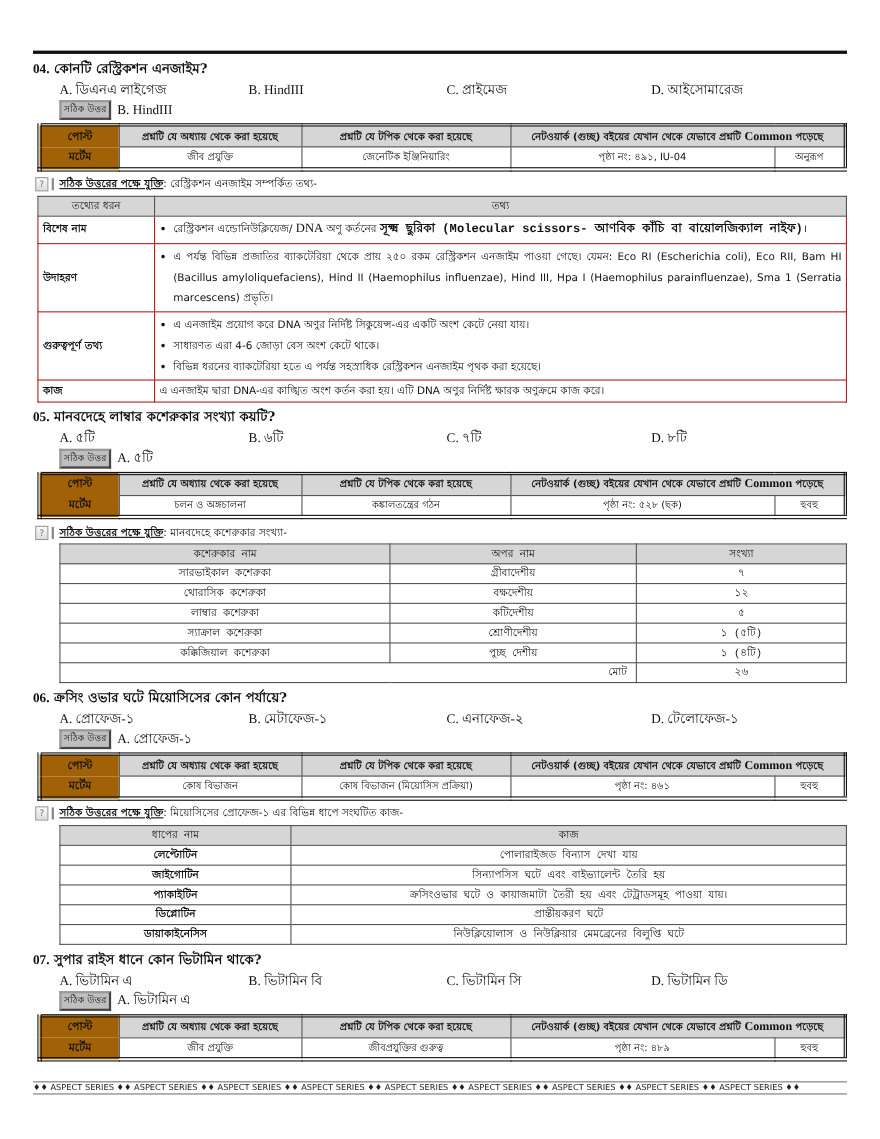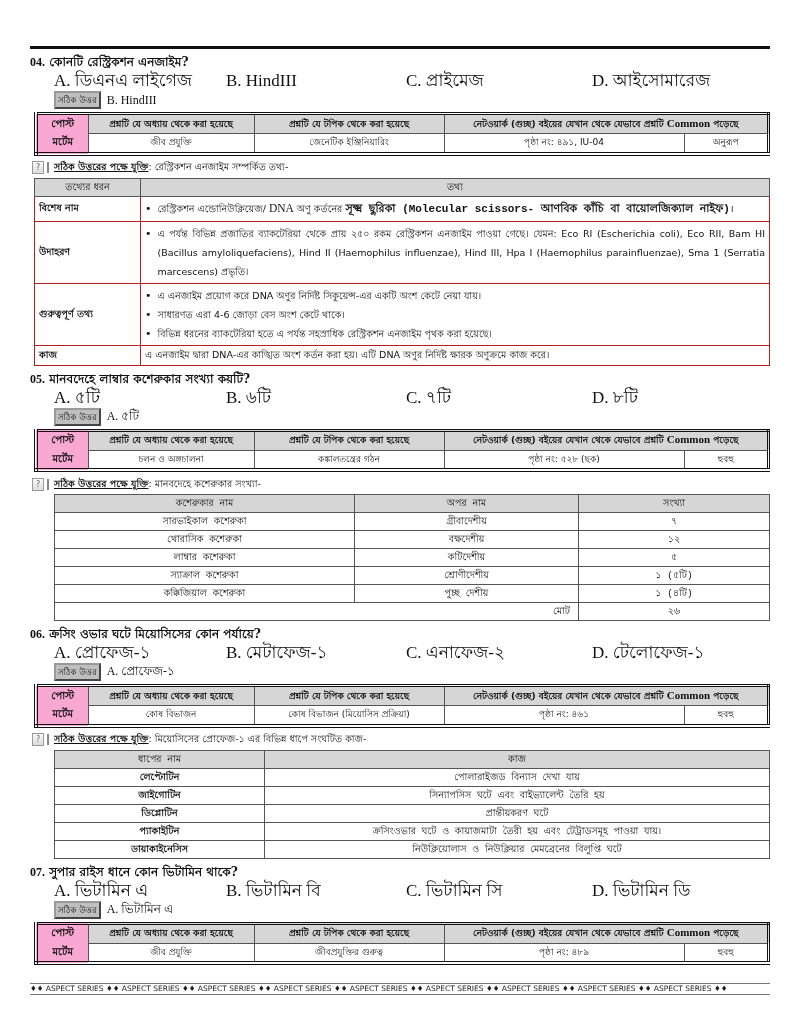--- a/index.html
+++ b/index.html
@@ -12,35 +12,35 @@
     .running-header { display: flex; justify-content: space-between; align-items: flex-end; height: 18px; font-family: "DejaVu Sans", "Liberation Sans", sans-serif; font-size: 10.5px; }
     .running-header .rh-left { width: 230px; }
     .running-header .rh-center { flex: 1; text-align: left; padding-left: 26px; }
     .running-header .rh-right { font-weight: bold; font-size: 12px; width: 30px; text-align: right; }
     .header-rule { height: 3px; background: #111; margin-top: 2px; }
 
     
     .question { margin-top: 3px; }
     .q-title { font-size: 12px; font-weight: bold; height: 20px; line-height: 20px; }
     .q-title .q-num { font-family: "Liberation Serif", serif; }
-    .options { display: flex; height: 18px; line-height: 18px; padding-left: 24px; font-size: 17px; font-family: "Liberation Serif", serif; }
+    .options { display: flex; height: 18px; line-height: 18px; padding-left: 24px; font-size: 12px; font-family: "Liberation Serif", serif; }
     .options .opt { flex: 0 0 auto; }
     .opt-a { width: 172px; }
     .opt-b { width: 180px; }
     .opt-c { width: 186px; }
     .opt-d { flex: 1; }
 
     .answer-row { display: flex; align-items: center; height: 20px; padding-left: 24px; font-family: "Liberation Serif", serif; font-size: 12px; }
     .answer-badge { display: inline-block; border: 2px outset #999; background: #bfbfbf; font-family: "DejaVu Sans", sans-serif; font-size: 8.5px; padding: 1px 2px; margin-right: 6px; line-height: 12px; color: #111; }
 
     
     .pm-table { margin-left: 4px; width: 736px; border-collapse: collapse; border: 3px double #111; border-left: 4px double #111; border-bottom: 4px double #111; font-family: "DejaVu Sans", sans-serif; font-size: 9px; margin-top: 2px; }
     .pm-table td, .pm-table th { border: 1px solid #555; height: 20px; text-align: center; padding: 0 3px; font-weight: normal; }
     .pm-table th { background: #d6d6d6; font-weight: bold; }
-    .pm-table .pm-label { background: #f9a8d4; font-weight: bold; font-size: 10px; width: 52px; border-bottom: none; border-top: none; }
+    .pm-table .pm-label { background: #a16207; font-weight: bold; font-size: 10px; width: 72px; border-bottom: none; border-top: none; }
     .pm-table .pm-common { white-space: nowrap; }
     .pm-table .common-word { font-family: "Liberation Serif", serif; font-size: 11px; }
 
     
     .hint { display: flex; align-items: center; height: 20px; font-family: "DejaVu Sans", sans-serif; font-size: 9.5px; margin-top: 2px; }
     .hint-icon { width: 12px; height: 13px; border: 1px solid #999; background: linear-gradient(#fafafa, #dcdcdc); font-size: 8px; text-align: center; line-height: 12px; color: #6b6b6b; margin-right: 3px; margin-left: 2px; }
     .hint-bar { width: 2px; height: 11px; background: #888; margin-right: 5px; }
     .hint-label { text-decoration: underline; font-weight: bold; }
 
     
@@ -273,26 +273,26 @@
       </tr>
       <tr>
         <td class="bold">লেপ্টোটিন</td>
         <td>পোলারাইজড বিন্যাস দেখা যায়</td>
       </tr>
       <tr>
         <td class="bold">জাইগোটিন</td>
         <td>সিন্যাপসিস ঘটে এবং বাইভ্যালেন্ট তৈরি হয়</td>
       </tr>
       <tr>
+        <td class="bold">প্যাকাইটিন</td>
+        <td>ক্রসিংওভার ঘটে ও কায়াজমাটা তৈরী হয় এবং টেট্রাডসমূহ পাওয়া যায়।</td>
+      </tr>
+      <tr>
         <td class="bold">ডিপ্লোটিন</td>
         <td>প্রান্তীয়করণ ঘটে</td>
-      </tr>
-      <tr>
-        <td class="bold">প্যাকাইটিন</td>
-        <td>ক্রসিংওভার ঘটে ও কায়াজমাটা তৈরী হয় এবং টেট্রাডসমূহ পাওয়া যায়।</td>
       </tr>
       <tr>
         <td class="bold">ডায়াকাইনেসিস</td>
         <td>নিউক্লিয়োলাস ও নিউক্লিয়ার মেমব্রেনের বিলুপ্তি ঘটে</td>
       </tr>
     </tbody>
       </table>
   </div>
 
   <div class="question">

